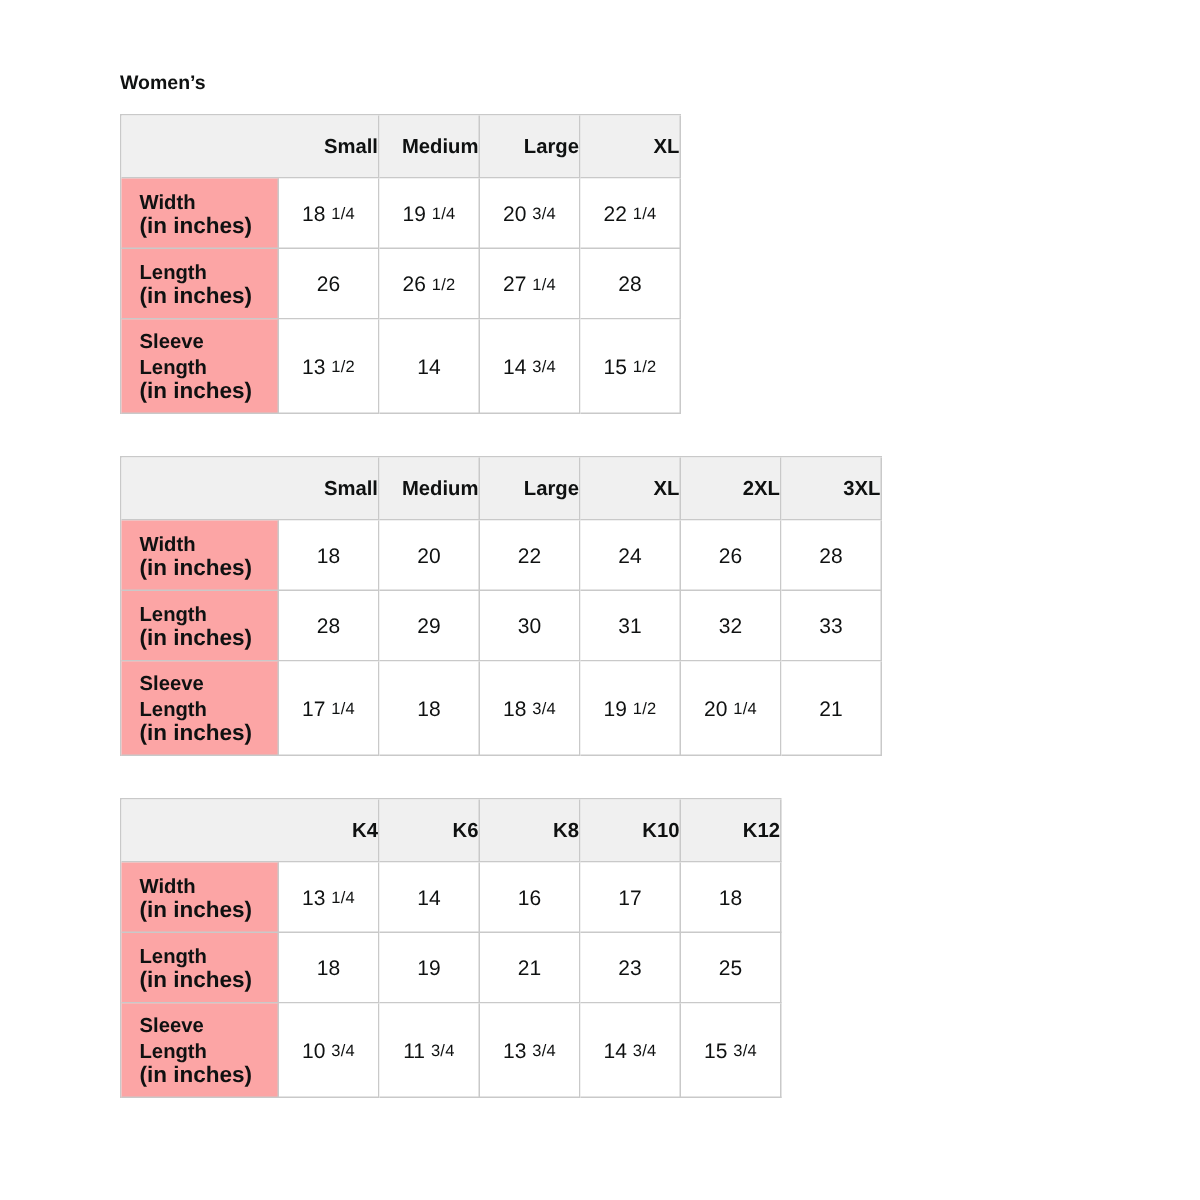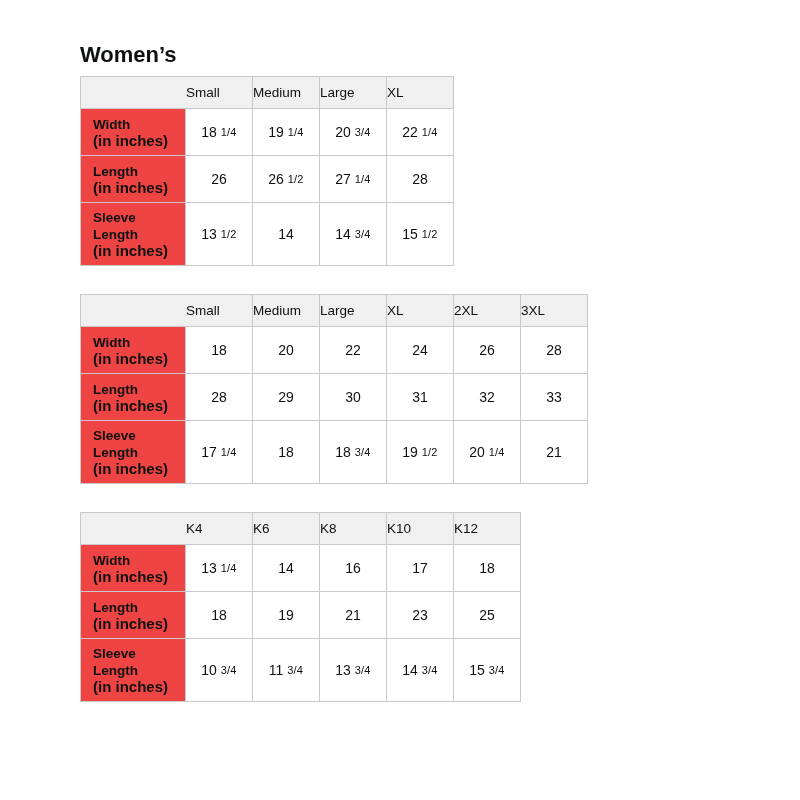--- a/index.html
+++ b/index.html
@@ -13,21 +13,21 @@
     padding: 44px 40px 0 80px;
     -webkit-font-smoothing: antialiased;
   }
   h1 {
     font-size: 18px;
     line-height: 21px;
     font-weight: 700;
     margin: 0 0 22px 0;
   }
   h2 {
-    font-size: 22px;
+    font-size: 13px;
     line-height: 21px;
     font-weight: 700;
     margin: 0 0 11px 0;
   }
   section + section { margin-top: 28px; }
 
   table.sizing-table {
     border-collapse: separate;
     border-spacing: 0;
     table-layout: fixed;
@@ -37,30 +37,30 @@
   col.col-label { width: 105px; }
   col.col-size  { width: 67px; }
   th, td {
     box-sizing: border-box;
     border-right: 1px solid #c9c9c9;
     border-bottom: 1px solid #c9c9c9;
     padding: 0;
     font-weight: 400;
   }
   thead th {
-    height: 32px;
+    height: 42px;
     background: #f0f0f0;
     font-size: 13.5px;
-    text-align: left;
+    text-align: right;
     vertical-align: middle;
-    font-weight: 400;
+    font-weight: 700;
   }
   thead th.corner { border-right: none; }
   tbody th.rowhead {
-    background: #ef4444;
+    background: #fca5a5;
     text-align: left;
     vertical-align: middle;
     padding: 6px 8px 6px 12px;
   }
   tbody td {
     height: 47px;
     background: #ffffff;
     text-align: center;
     vertical-align: middle;
     font-size: 14px;

